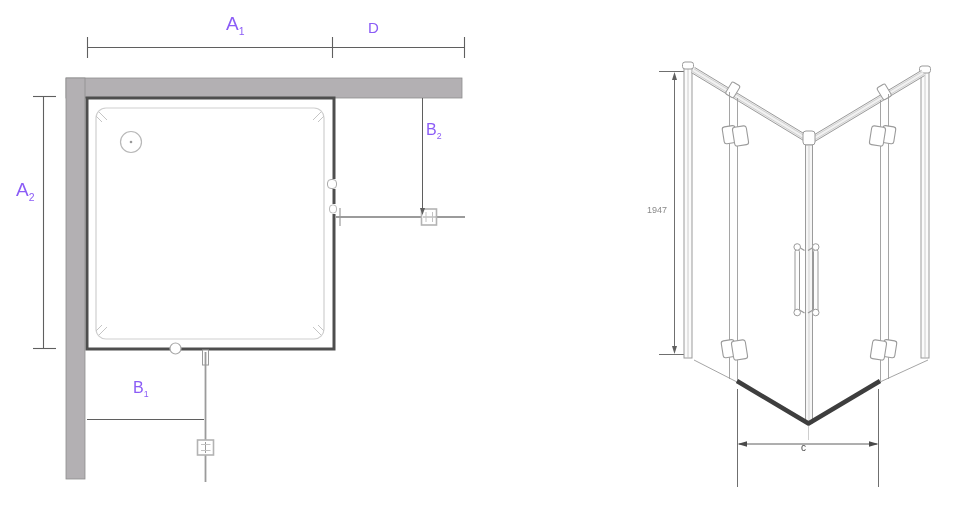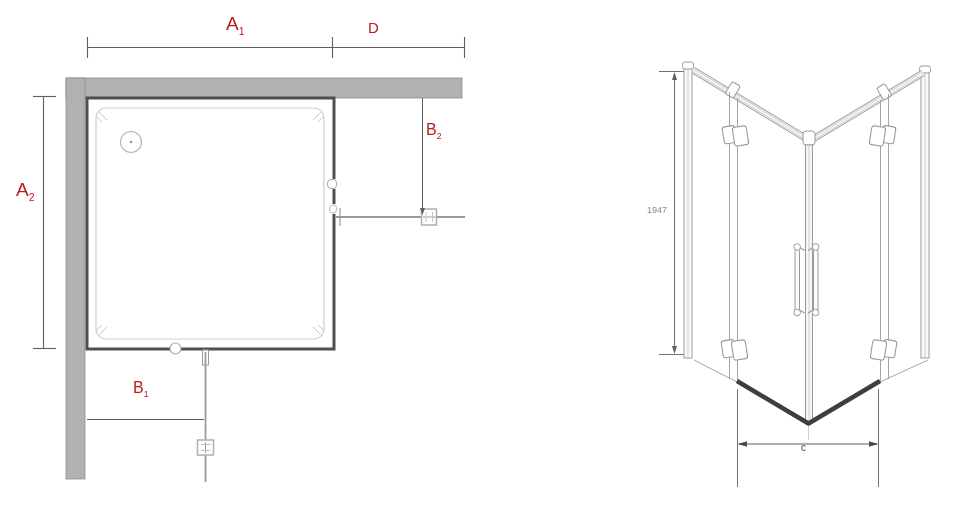--- a/index.html
+++ b/index.html
@@ -6,21 +6,21 @@
   .canvas {
     position:relative; width:969px; height:529px; background:#ffffff;
     font-family:"Liberation Sans", sans-serif; overflow:hidden;
   }
   svg { position:absolute; left:0; top:0; }
   .ln   { stroke:#9b9b9b; fill:none; }
   .ln2  { stroke:#c2c2c2; fill:none; }
   .dim  { stroke:#5f5f5f; fill:none; }
   .dark { stroke:#3e3e3e; fill:none; }
   .wfill{ fill:#ffffff; stroke:#9b9b9b; }
-  .lbl { position:absolute; color:#b91c1c; line-height:1; white-space:nowrap; }
+  .lbl { position:absolute; color:#8b5cf6; line-height:1; white-space:nowrap; }
   .lbl sub { font-size:0.55em; }
   .lbl-a1   { left:226px; top:14px;  font-size:19px; }
   .lbl-d    { left:368px; top:20px;  font-size:15px; }
   .lbl-a2   { left:16px;  top:180px; font-size:19px; }
   .lbl-b2   { left:426px; top:122px; font-size:16px;text-align:right; }
   .lbl-b1   { left:133px; top:380px; font-size:16px; }
   .lbl-1950 { left:647px; top:206px; font-size:9px;  color:#8a8a8a; }
   .lbl-c    { left:801px; top:443px; font-size:10px; color:#4a4a4a; }
 </style>
 </head>

